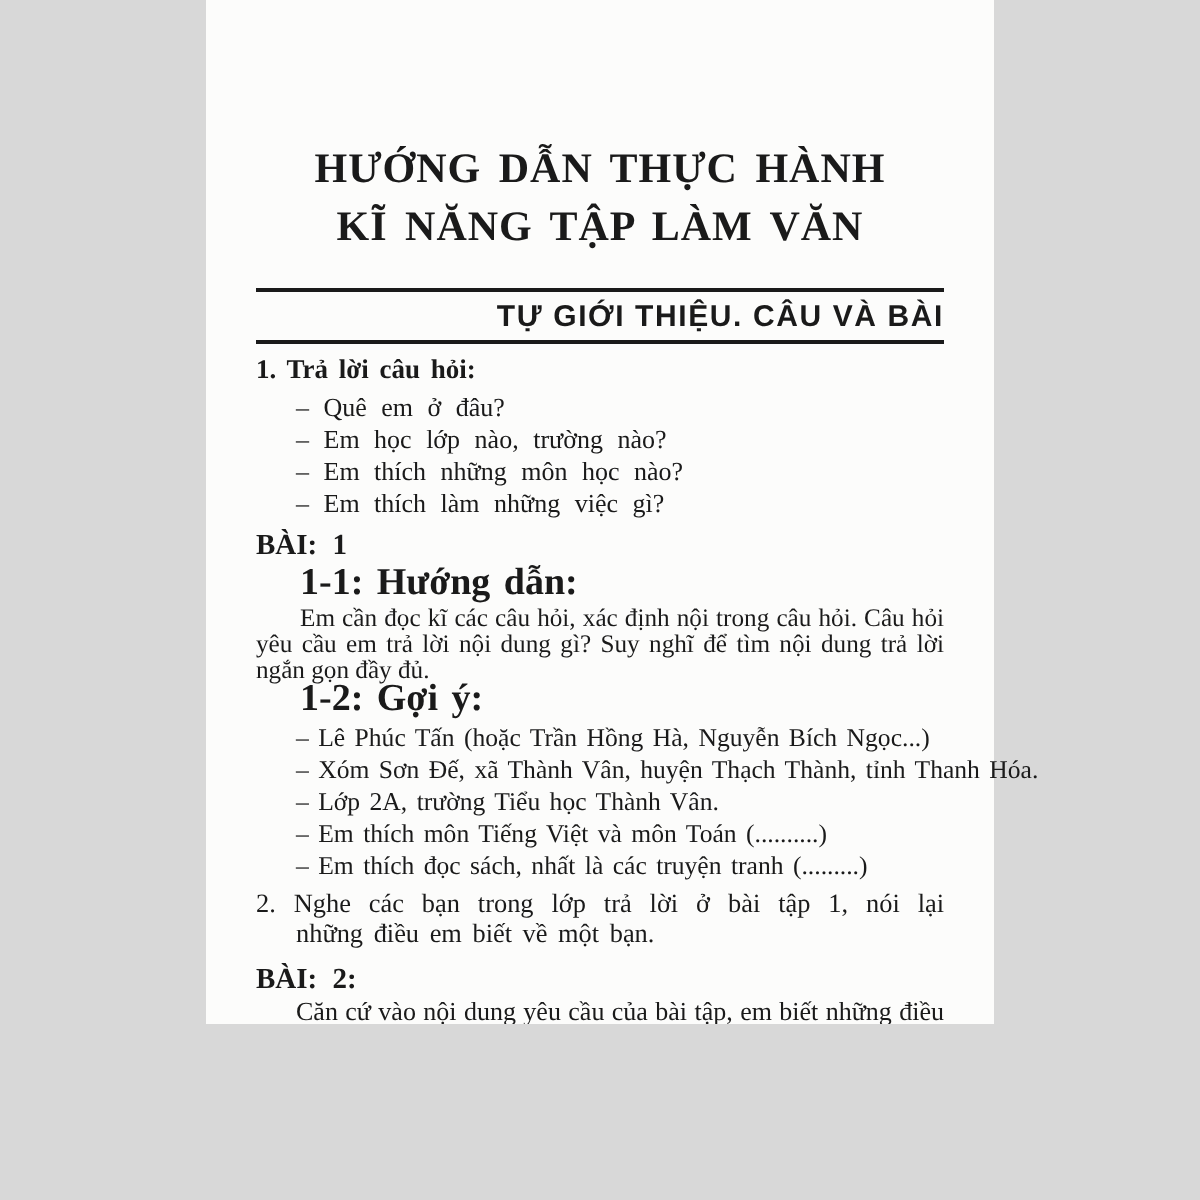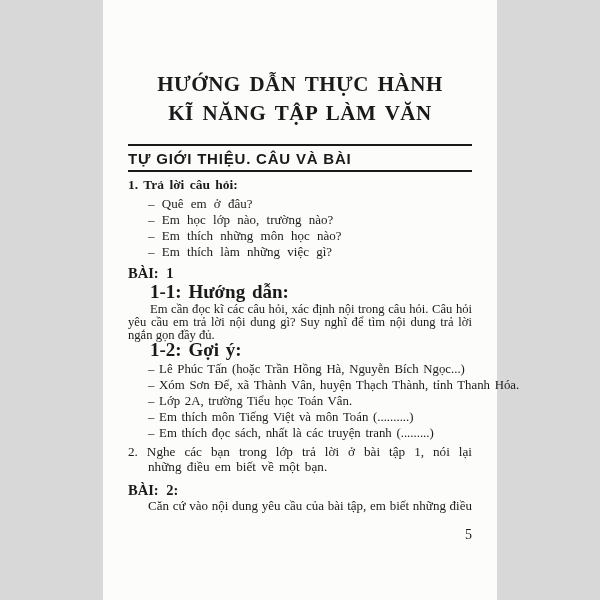--- a/index.html
+++ b/index.html
@@ -5,21 +5,21 @@
   html, body {
     margin: 0;
     padding: 0;
     width: 600px;
     height: 600px;
     background: #d8d8d8;
     font-family: "Liberation Serif", "DejaVu Serif", serif;
   }
   .canvas {
     width: 600px;
-    height: 600px;
+    height: 512px;
     background: #d8d8d8;
     overflow: hidden;
   }
   .sheet {
     box-sizing: border-box;
     width: 394px;
     height: 600px;
     margin: 0 auto;
     background: #fcfcfb;
     color: #1a1a1a;
@@ -32,21 +32,21 @@
     font-weight: bold;
     text-align: center;
     letter-spacing: 0.5px;
     word-spacing: 3px;
   }
   .banner {
     margin-top: 16px;
     border-top: 2px solid #1a1a1a;
     border-bottom: 2px solid #1a1a1a;
     padding: 3px 0 2px 0;
-    text-align: left;
+    text-align: right;
     font-family: "Liberation Sans", "DejaVu Sans", sans-serif;
     font-weight: bold;
     font-size: 15px;
     line-height: 19px;
     letter-spacing: 0.8px;
   }
   .h-ex {
     margin-top: 5px;
     font-weight: bold;
     font-size: 13.5px;
@@ -148,21 +148,21 @@
       <div class="pline indent just">Em cần đọc kĩ các câu hỏi, xác định nội trong câu hỏi. Câu hỏi</div>
       <div class="pline just">yêu cầu em trả lời nội dung gì? Suy nghĩ để tìm nội dung trả lời</div>
       <div class="pline">ngắn gọn đầy đủ.</div>
     </div>
 
     <div class="sub">1-2: Gợi ý:</div>
 
     <div class="hints">
       <div class="hint">– Lê Phúc Tấn (hoặc Trần Hồng Hà, Nguyễn Bích Ngọc...)</div>
       <div class="hint">– Xóm Sơn Đế, xã Thành Vân, huyện Thạch Thành, tỉnh Thanh Hóa.</div>
-      <div class="hint">– Lớp 2A, trường Tiểu học Toán Vân.</div>
+      <div class="hint">– Lớp 2A, trường Tiểu học Thành Vân.</div>
       <div class="hint">– Em thích môn Tiếng Việt và môn Toán (..........)</div>
       <div class="hint">– Em thích đọc sách, nhất là các truyện tranh (.........)</div>
     </div>
 
     <div class="ex2">
       <div class="l1"><span>2.</span> <span>Nghe các bạn trong lớp trả lời ở bài tập 1, nói lại</span></div>
       <div class="l2">những điều em biết về một bạn.</div>
     </div>
 
     <div class="bai second">BÀI: 2:</div>

